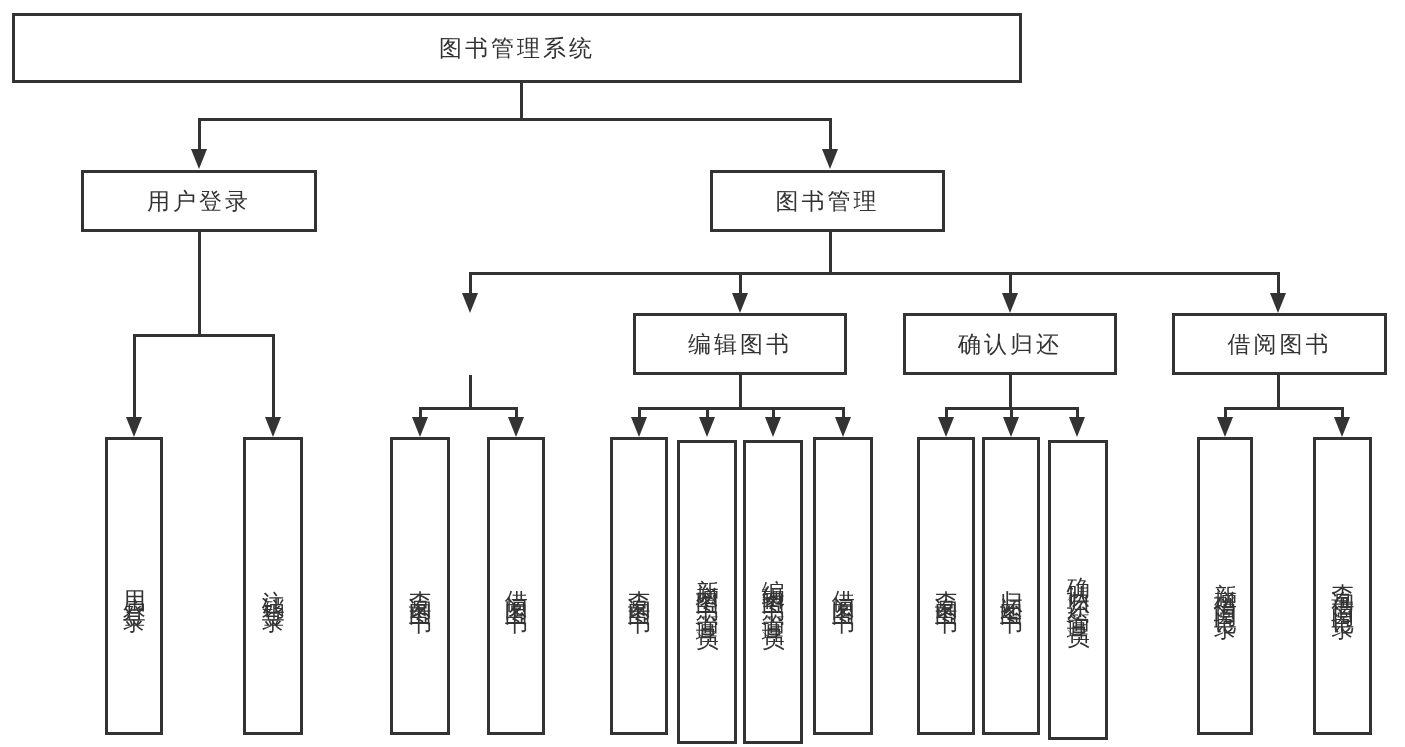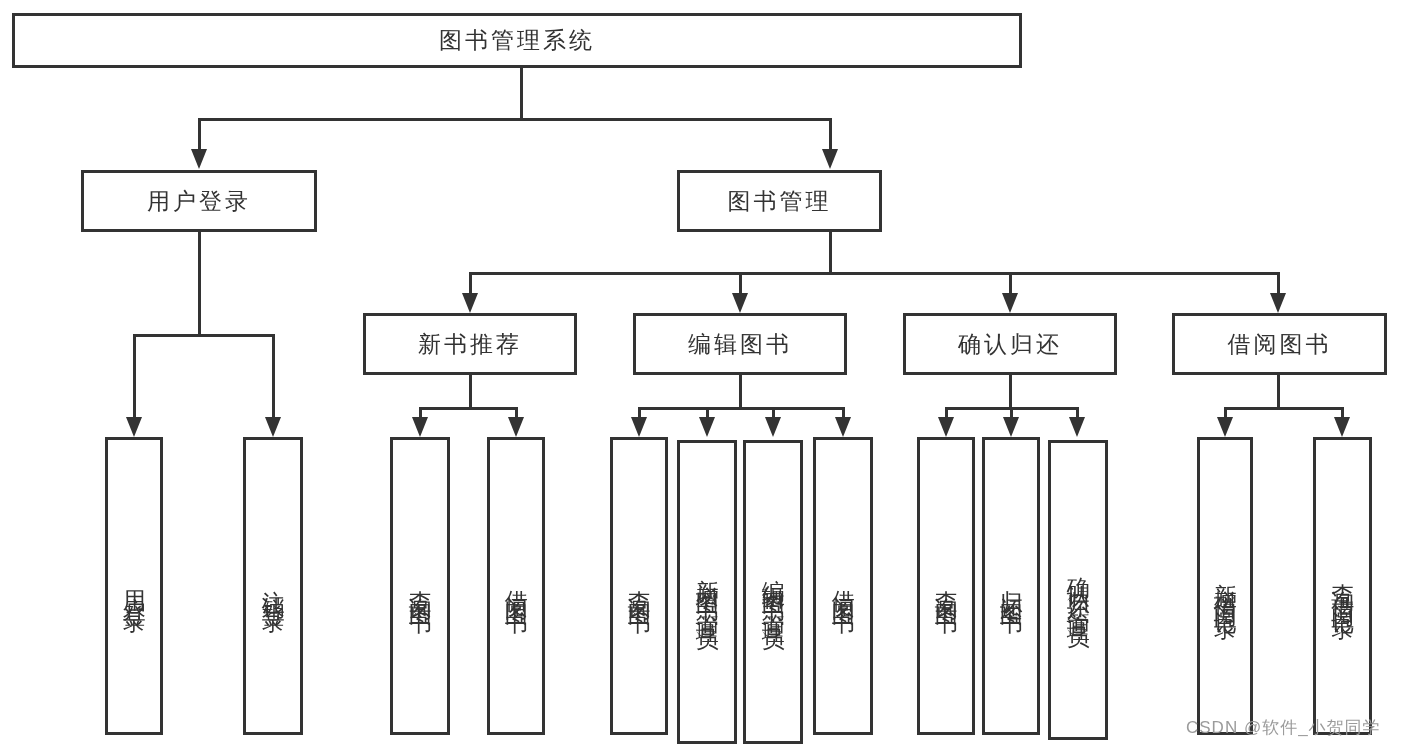--- a/index.html
+++ b/index.html
@@ -71,35 +71,35 @@
     color: #9b9b9b;
     z-index: 4;
     white-space: nowrap;
   }
 </style>
 </head>
 <body>
 
 <div class="canvas">
 
-  <div class="box" style="left:12px;top:13px;width:1010px;height:55px">
+  <div class="box" style="left:12px;top:13px;width:1010px;height:70px">
     <span class="hlabel">图书管理系统</span>
   </div>
 
   <div class="vl" style="left:520px;top:68px;height:51px"></div>
   <div class="hl" style="left:198px;top:118px;width:634px"></div>
   <div class="vl" style="left:198px;top:118px;height:32px"></div>
   <div class="arr" style="left:191px;top:149px"></div>
   <div class="vl" style="left:829px;top:118px;height:32px"></div>
   <div class="arr" style="left:822px;top:149px"></div>
 
   <div class="box" style="left:81px;top:170px;width:236px;height:62px">
     <span class="hlabel">用户登录</span>
   </div>
-  <div class="box" style="left:677px;top:170px;width:205px;height:62px">
+  <div class="box" style="left:710px;top:170px;width:235px;height:62px">
     <span class="hlabel">图书管理</span>
   </div>
 
   <div class="vl" style="left:198px;top:232px;height:103px"></div>
   <div class="hl" style="left:133px;top:334px;width:141px"></div>
   <div class="vl" style="left:133px;top:334px;height:84px"></div>
   <div class="arr" style="left:126px;top:417px"></div>
   <div class="vl" style="left:272px;top:334px;height:84px"></div>
   <div class="arr" style="left:265px;top:417px"></div>
 
@@ -107,23 +107,20 @@
   <div class="hl" style="left:469px;top:272px;width:810px"></div>
   <div class="vl" style="left:469px;top:272px;height:22px"></div>
   <div class="arr" style="left:462px;top:293px"></div>
   <div class="vl" style="left:739px;top:272px;height:22px"></div>
   <div class="arr" style="left:732px;top:293px"></div>
   <div class="vl" style="left:1009px;top:272px;height:22px"></div>
   <div class="arr" style="left:1002px;top:293px"></div>
   <div class="vl" style="left:1277px;top:272px;height:22px"></div>
   <div class="arr" style="left:1270px;top:293px"></div>
 
-  <div class="box" style="left:363px;top:313px;width:214px;height:62px">
-    <span class="hlabel">新书推荐</span>
-  </div>
   <div class="box" style="left:633px;top:313px;width:214px;height:62px">
     <span class="hlabel">编辑图书</span>
   </div>
   <div class="box" style="left:903px;top:313px;width:214px;height:62px">
     <span class="hlabel">确认归还</span>
   </div>
   <div class="box" style="left:1172px;top:313px;width:215px;height:62px">
     <span class="hlabel">借阅图书</span>
   </div>
 
@@ -198,15 +195,14 @@
     <span class="leaf-label">确认归还（管理员）</span>
   </div>
 
   <div class="box" style="left:1197px;top:437px;width:56px;height:298px">
     <span class="leaf-label">新增借阅记录</span>
   </div>
   <div class="box" style="left:1313px;top:437px;width:59px;height:298px">
     <span class="leaf-label">查询借阅记录</span>
   </div>
 
-  <div class="watermark">CSDN @软件_小贺同学</div>
 
 </div>
 
 </body></html>

